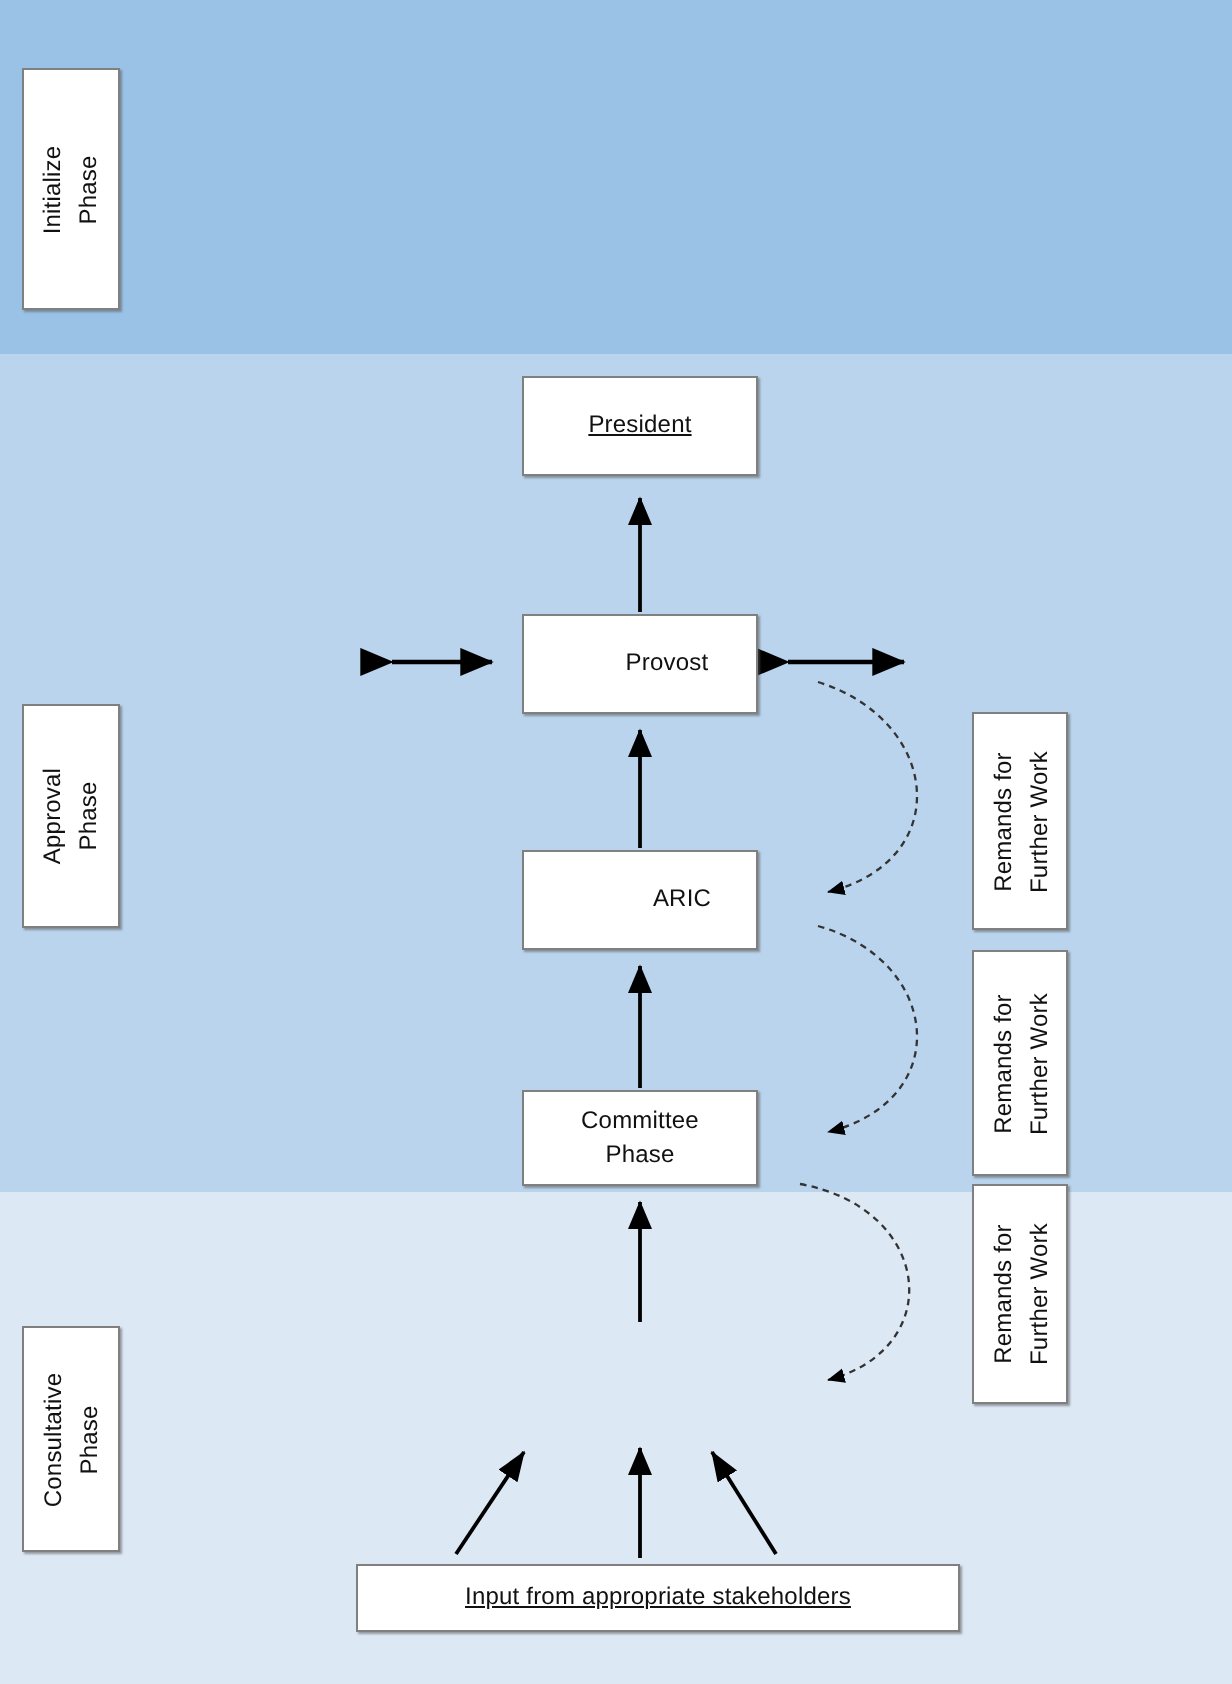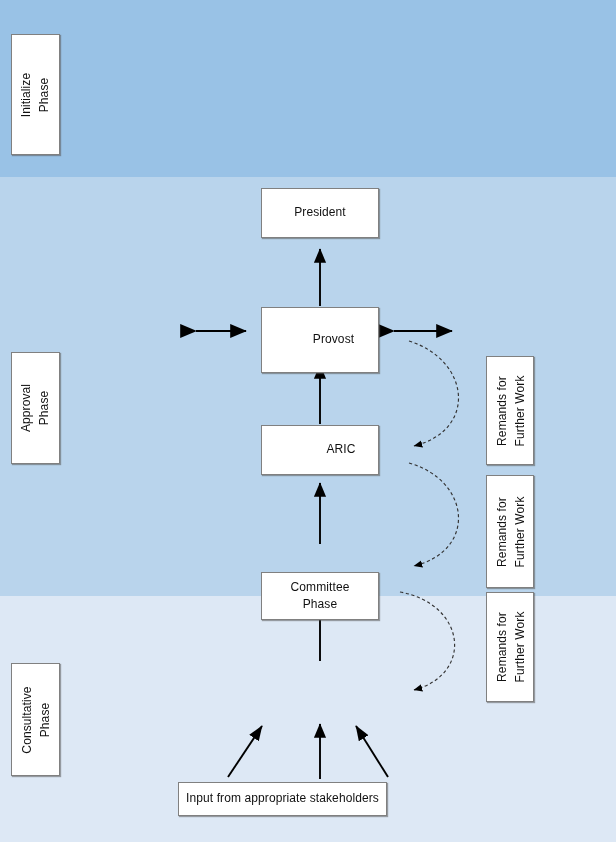--- a/index.html
+++ b/index.html
@@ -131,40 +131,40 @@
   </div>
 
   <div class="node vnode" style="left:11px; top:352px; width:49px; height:112px;">
     <span class="vtxt" style="font-size:12px;"><span>Approval</span><br><span>Phase</span></span>
   </div>
 
   <div class="node vnode" style="left:11px; top:663px; width:49px; height:113px;">
     <span class="vtxt" style="font-size:12px;"><span>Consultative</span><br><span>Phase</span></span>
   </div>
 
-  <div class="node" style="left:261px; top:188px; width:118px; height:50px;">
+  <div class="node" style="left:261px; top:188px; width:118px; height:50px;text-decoration:underline;">
     <span class="txt">President</span>
   </div>
 
 
-  <div class="node" style="left:261px; top:307px; width:118px; height:66px;padding-left:27px;">
+  <div class="node" style="left:261px; top:307px; width:118px; height:50px;padding-left:27px;">
     <span class="txt">Provost</span>
   </div>
 
 
   <div class="node" style="left:261px; top:425px; width:118px; height:50px;padding-left:42px;">
     <span class="txt">ARIC</span>
   </div>
 
-  <div class="node" style="left:261px; top:545px; width:118px; height:48px;margin-top:27px;">
+  <div class="node" style="left:261px; top:545px; width:118px; height:48px;">
     <span class="txt"><span>Committee</span><br><span>Phase</span></span>
   </div>
 
 
-  <div class="node" style="left:178px; top:782px; width:209px; height:34px;">
+  <div class="node" style="left:178px; top:782px; width:302px; height:34px;text-decoration:underline;">
     <span class="txt">Input from appropriate stakeholders</span>
   </div>
 
   <div class="node vnode" style="left:486px; top:356px; width:48px; height:109px;">
     <span class="vtxt" style="font-size:12px;"><span>Remands for</span><br><span>Further Work</span></span>
   </div>
 
   <div class="node vnode" style="left:486px; top:475px; width:48px; height:113px;">
     <span class="vtxt" style="font-size:12px;"><span>Remands for</span><br><span>Further Work</span></span>
   </div>

